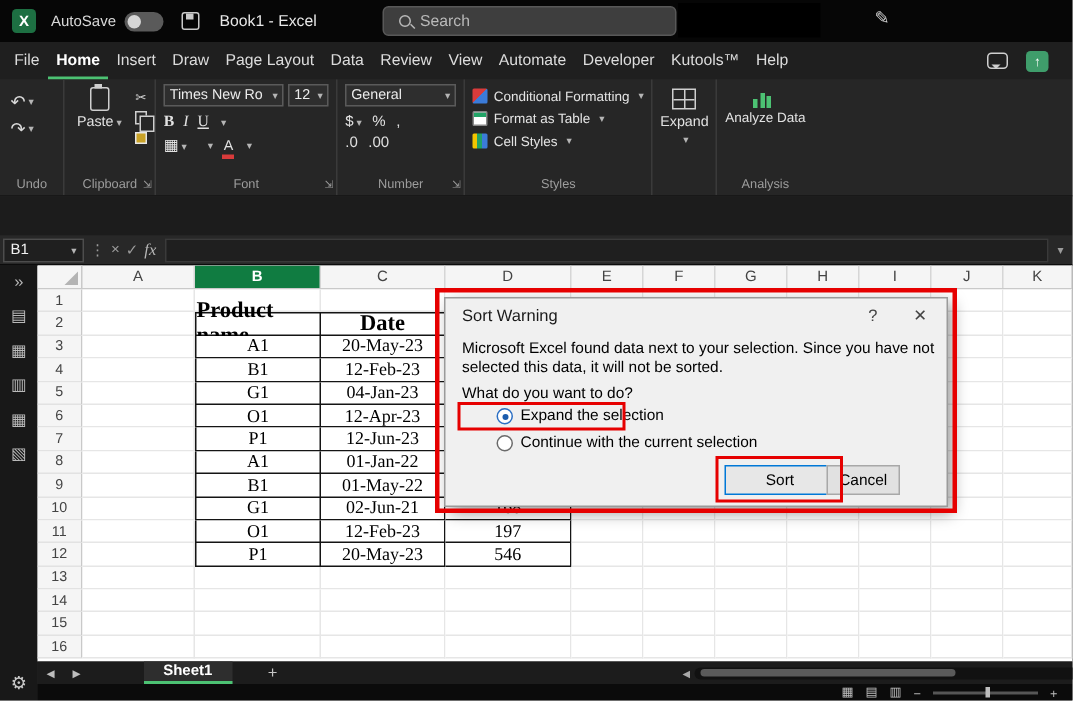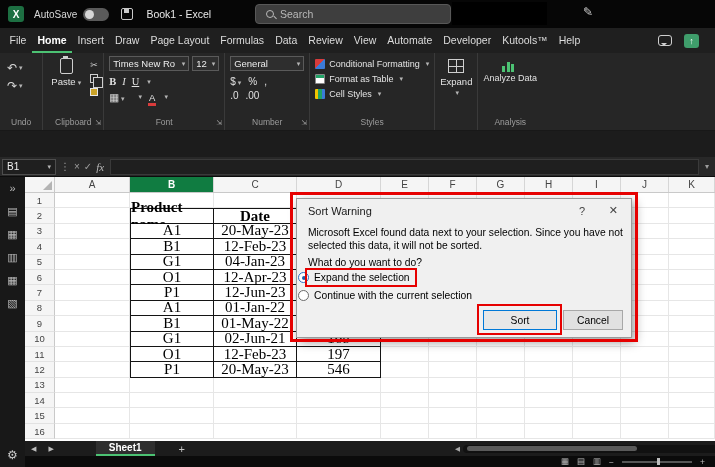--- a/index.html
+++ b/index.html
@@ -94,41 +94,41 @@
 
 .sheet{position:absolute;left:25px;top:177px;right:0;height:264px;background:#fff;overflow:hidden}
 .colhdrs{display:flex;height:16px;background:#f5f5f5;border-bottom:1px solid #c9c9c9}
 .gutterhead{width:30px;flex:0 0 auto;border-right:1px solid #c9c9c9;position:relative;background:#f5f5f5}
 .selectall{position:absolute;right:2px;bottom:2px;width:0;height:0;border-left:9px solid transparent;border-bottom:9px solid #b4b4b4}
 .colhdr{flex:0 0 auto;border-right:1px solid #d6d6d6;display:flex;align-items:center;justify-content:center;font-size:10px;color:#444}
 .colhdr.sel{background:#107c41;color:#fff;font-weight:bold}
 .sheetrow{display:flex;height:15.4px}
 .rowhdr{width:30px;flex:0 0 auto;background:#f5f5f5;border-right:1px solid #c9c9c9;border-bottom:1px solid #e2e2e2;font-size:9.5px;color:#444;display:flex;align-items:center;justify-content:center}
 .cell{flex:0 0 auto;border-right:1px solid #e6e6e6;border-bottom:1px solid #e6e6e6;background:#fff}
-.cell.tbl{font-family:"Liberation Serif",serif;font-size:15px;color:#000;display:flex;align-items:center;justify-content:center;border-right:1px solid #141414;border-bottom:1px solid #141414}
+.cell.tbl{font-family:"Liberation Serif",serif;font-size:12px;color:#000;display:flex;align-items:center;justify-content:center;border-right:1px solid #141414;border-bottom:1px solid #141414}
 .cell.tleft{border-left:1px solid #141414}
 .cell.ttop{border-top:1px solid #141414}
 .cell.thead{font-weight:bold;font-size:15px}
 
 
 .dialog{position:absolute;left:296px;top:198px;width:336px;height:140px;background:#f0f0f0;border:1px solid #9a9a9a;box-shadow:3px 4px 10px rgba(0,0,0,.4);color:#111;z-index:20;font-size:10.5px}
 .dlg-title{position:absolute;left:11px;top:6px;font-size:11px;color:#1a1a1a}
 .dlg-help{position:absolute;right:46px;top:6px;color:#444;font-size:11px}
 .dlg-close{position:absolute;right:13px;top:5px;color:#444;font-size:11px}
 .dlg-body{position:absolute;left:11px;top:28px;width:318px;line-height:12.5px;color:#000;font-size:10.3px}
 .dlg-q{position:absolute;left:11px;top:58px;color:#000;font-size:10.3px}
-.dlg-opt{position:absolute;left:1px;display:flex;align-items:center;color:#000;font-size:10.3px}
+.dlg-opt{position:absolute;left:34px;display:flex;align-items:center;color:#000;font-size:10.3px}
 .opt1{top:73px}
 .opt2{top:91px}
 .radio{width:11px;height:11px;border:1px solid #6a6a6a;border-radius:50%;background:#fff;margin-right:5px;position:relative;flex:0 0 auto}
 .radio.sel{border-color:#2b6fc4}
 .radio.sel::after{content:"";position:absolute;left:2.5px;top:2.5px;width:4px;height:4px;background:#1b5cad;border-radius:50%}
 .btn{position:absolute;height:20px;background:#e1e1e1;border:1px solid #a8a8a8;display:flex;align-items:center;justify-content:center;font-size:10.3px;color:#000}
 .btn.sort{left:186px;top:111px;width:74px;border:1.6px solid #0078d7;background:#e7e7e7}
-.btn.cancel{left:266px;top:111px;width:60px}
+.btn.cancel{left:254px;top:111px;width:49px}
 
 
 .redbox{position:absolute;border:3px solid #e60000;z-index:30;pointer-events:none}
 .red-dialog{left:290px;top:192px;width:348px;height:150px}
 .red-option{left:305px;top:268px;width:112px;height:19px;border-width:2px}
 .red-sort{left:477px;top:304px;width:85px;height:31px;border-width:2px}
 
 
 .tabbar{position:absolute;left:25px;top:441px;right:0;height:15px;background:#1c1c1c;display:flex;align-items:center;color:#c6c6c6}
 .tabnav{font-size:7px;padding:0 6px;color:#bdbdbd}
@@ -166,21 +166,20 @@
     <span class="pen">✎</span>
   </div>
 
   <div class="tabsrow">
     <div class="rtabs">
         <div class="rtab">File</div>
         <div class="rtab active">Home</div>
         <div class="rtab">Insert</div>
         <div class="rtab">Draw</div>
         <div class="rtab">Page Layout</div>
-        <div class="rtab">Formulas</div>
         <div class="rtab">Data</div>
         <div class="rtab">Review</div>
         <div class="rtab">View</div>
         <div class="rtab">Automate</div>
         <div class="rtab">Developer</div>
         <div class="rtab">Kutools™</div>
         <div class="rtab">Help</div>
       </div>
     <div class="tabsrow-right">
       <div class="comment-bubble"></div>

